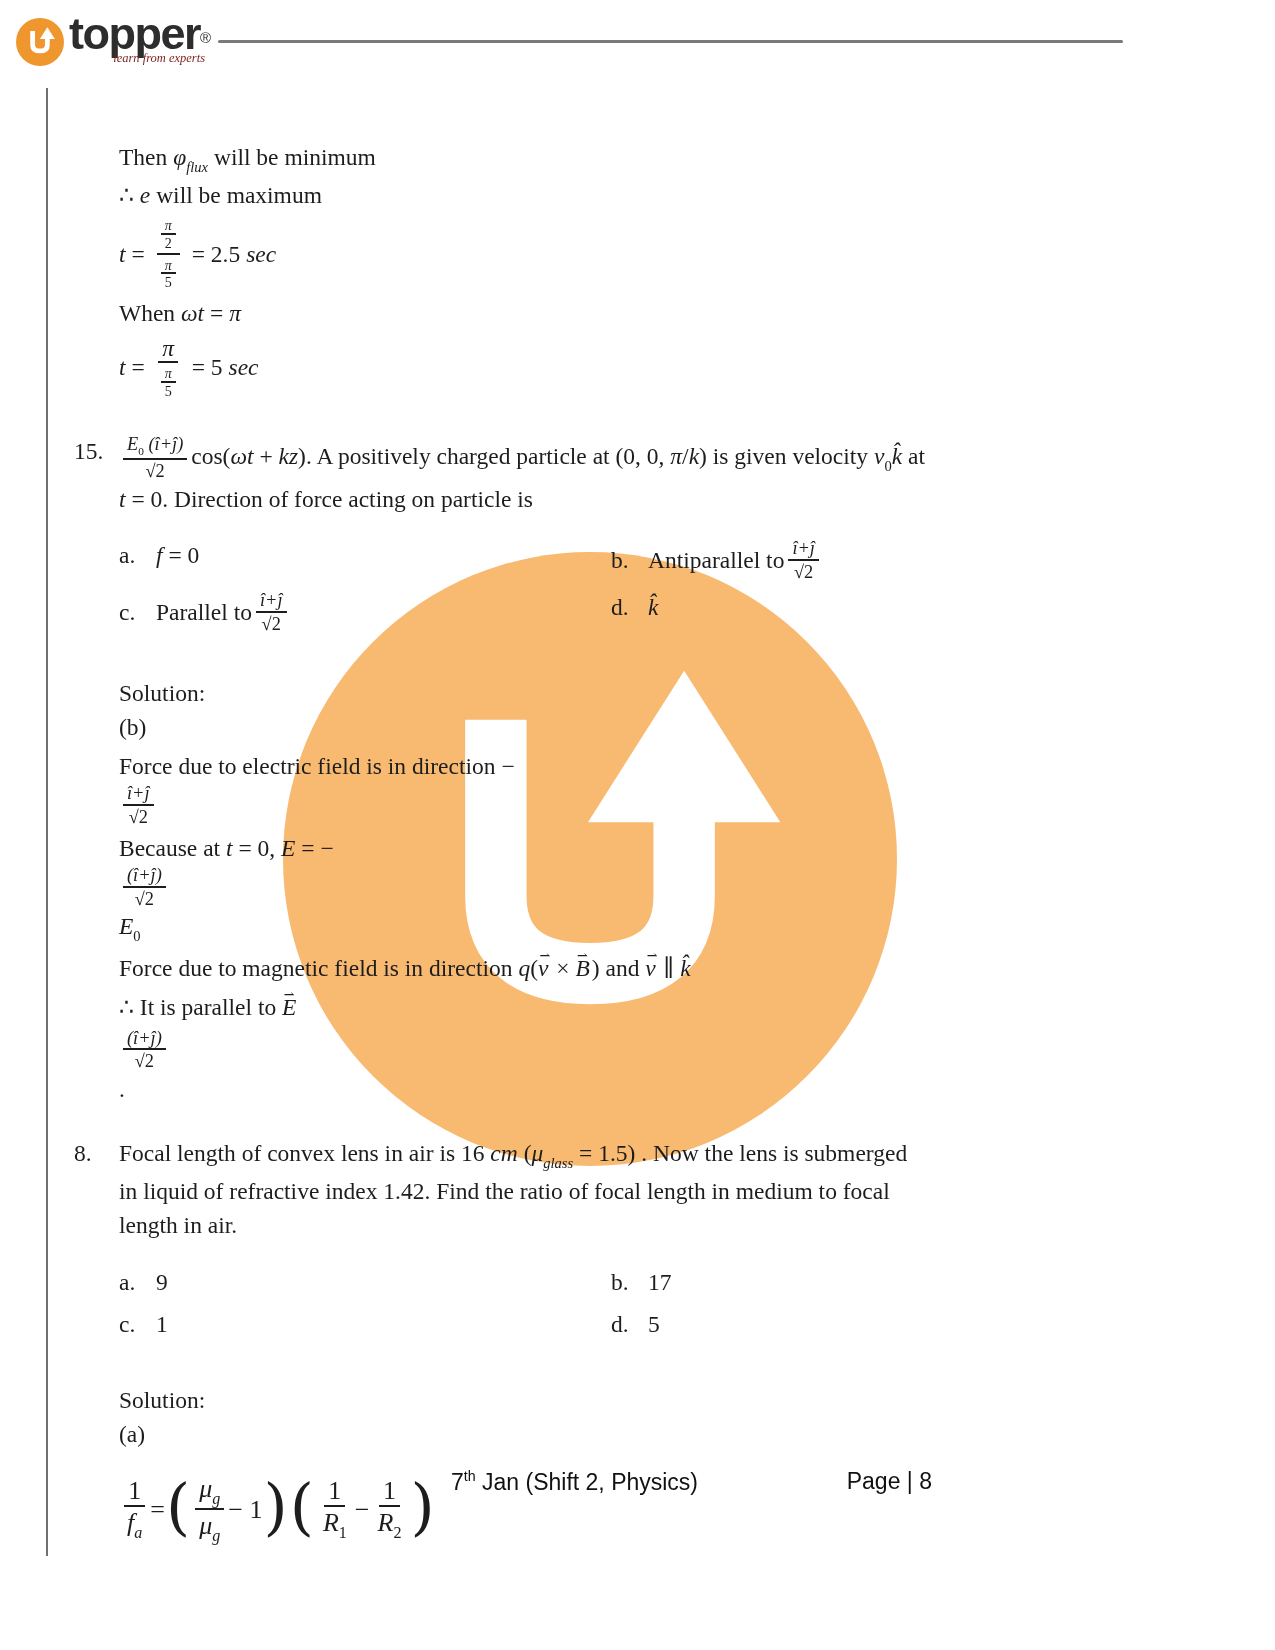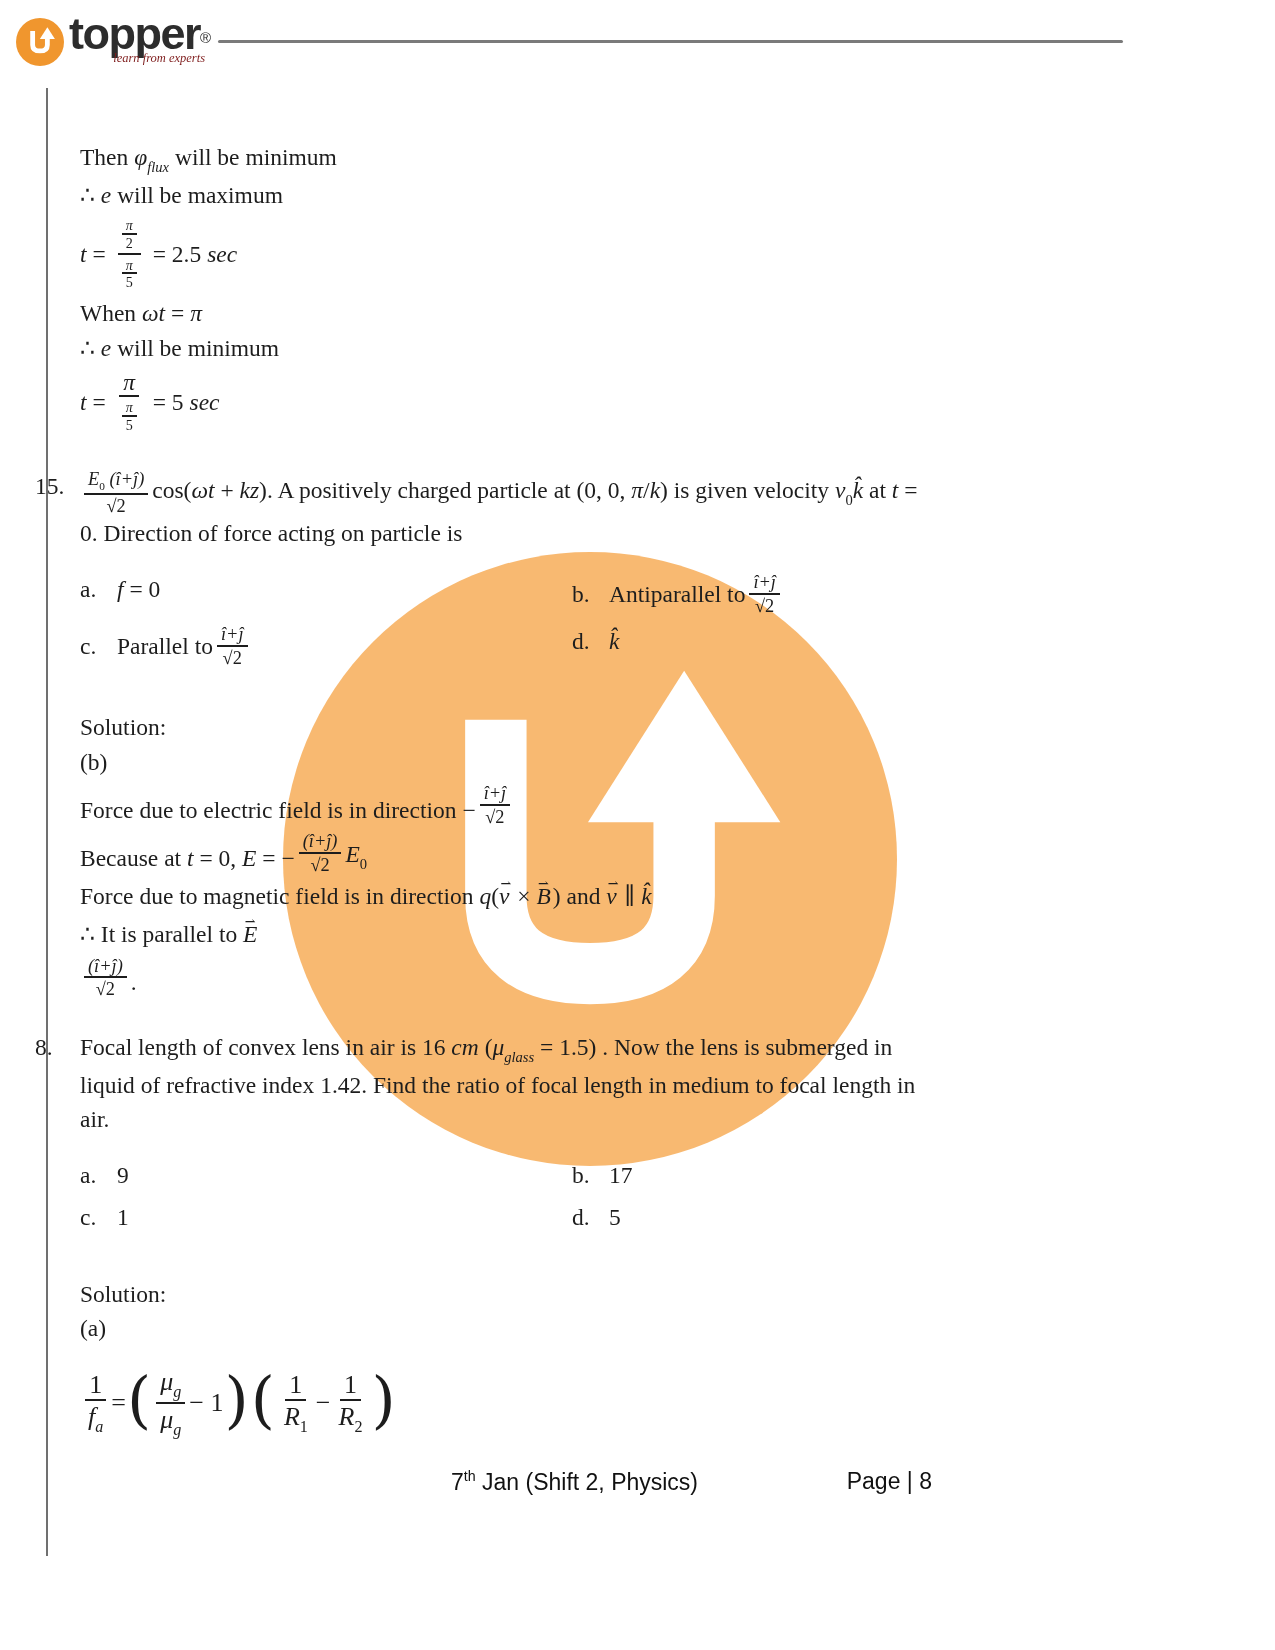--- a/index.html
+++ b/index.html
@@ -17,21 +17,21 @@
   .brand-row{white-space:nowrap;}
   .brand-name{font-family:"Liberation Sans","DejaVu Sans",sans-serif;font-weight:700;font-size:45px;line-height:1.15;letter-spacing:-1.5px;color:#2d2d2d;}
   .brand-reg{font-family:"Liberation Sans",sans-serif;font-size:15px;vertical-align:super;color:#2d2d2d;}
   .brand-tagline{font-style:italic;font-size:12.5px;color:#7f1d1d;text-align:right;margin-top:-9px;padding-right:6px;}
 
   
   .watermark{position:absolute;left:283px;top:552px;width:614px;height:614px;z-index:0;pointer-events:none;}
   .watermark svg{width:100%;height:100%;display:block;}
 
   
-  .content{position:relative;z-index:1;padding:140px 230px 0 80px;font-size:23.5px;line-height:1.46;}
+  .content{position:relative;z-index:1;padding:140px 230px 0 80px;font-size:23.5px;line-height:1.46;margin-left:39px;}
   .line{min-height:34px;}
   .eqline{display:flex;align-items:center;gap:8px;padding:4px 0;}
   .mi{font-style:italic;}
   .sub{font-size:0.62em;vertical-align:-0.45em;}
   .sup{font-size:0.62em;vertical-align:0.6em;}
   .mi.sub{font-size:0.62em;vertical-align:-0.45em;}
   .vec{position:relative;margin-right:2px;}
   .vec::after{content:"⇀";position:absolute;left:0.12em;top:-0.62em;font-size:0.55em;font-style:normal;}
 
   .frac{display:inline-flex;flex-direction:column;align-items:center;text-align:center;
@@ -47,21 +47,21 @@
   .qnum{width:45px;flex:none;}
   .qtext{flex:1;max-width:870px;}
 
   .options{margin-top:22px;}
   .opt-row{display:flex;align-items:flex-start;margin:8px 0;}
   .opt{display:flex;align-items:center;}
   .opt.colL{width:492px;flex:none;}
   .olabel{width:37px;flex:none;}
 
   .solution{margin-top:42px;}
-  .sol-line{margin:4px 0;display:flex;align-items:flex-end;flex-wrap:wrap;}
+  .sol-line{margin:4px 0;display:flex;align-items:flex-start;flex-wrap:wrap;flex-direction:column;}
 
   .formula{display:flex;align-items:center;font-size:26px;margin-top:22px;}
   .paren{font-size:62px;font-weight:400;line-height:0.9;margin:0 1px;transform:translateY(-3px);font-family:"DejaVu Serif",serif;}
 
   .footer{position:absolute;left:0;top:1468px;width:100%;
           font-family:"Liberation Sans","DejaVu Sans",sans-serif;font-size:23px;color:#111;}
   .footer-center{position:absolute;left:0;right:7px;text-align:center;}
   .footer-page{position:absolute;right:224px;top:0;}
 </style>
 </head>
@@ -113,21 +113,20 @@
             <span class="frac fs">
               <span class="num mi">π</span>
               <span class="den">5</span>
             </span>
           </span>
         </span>
         <span><span>= 2.5 </span><span class="mi">sec</span></span>
       </div>
 
       <div class="line"><span><span>When </span><span class="mi">ωt</span><span> = </span><span class="mi">π</span></span></div>
-      <div class="line"><span><span>∴ </span><span class="mi">e</span><span> will be minimum</span></span></div>
 
       <div class="eqline">
         <span><span class="mi">t</span><span> =</span></span>
         <span class="frac">
           <span class="num mi">π</span>
           <span class="den">
             <span class="frac fs">
               <span class="num mi">π</span>
               <span class="den">5</span>
             </span>

